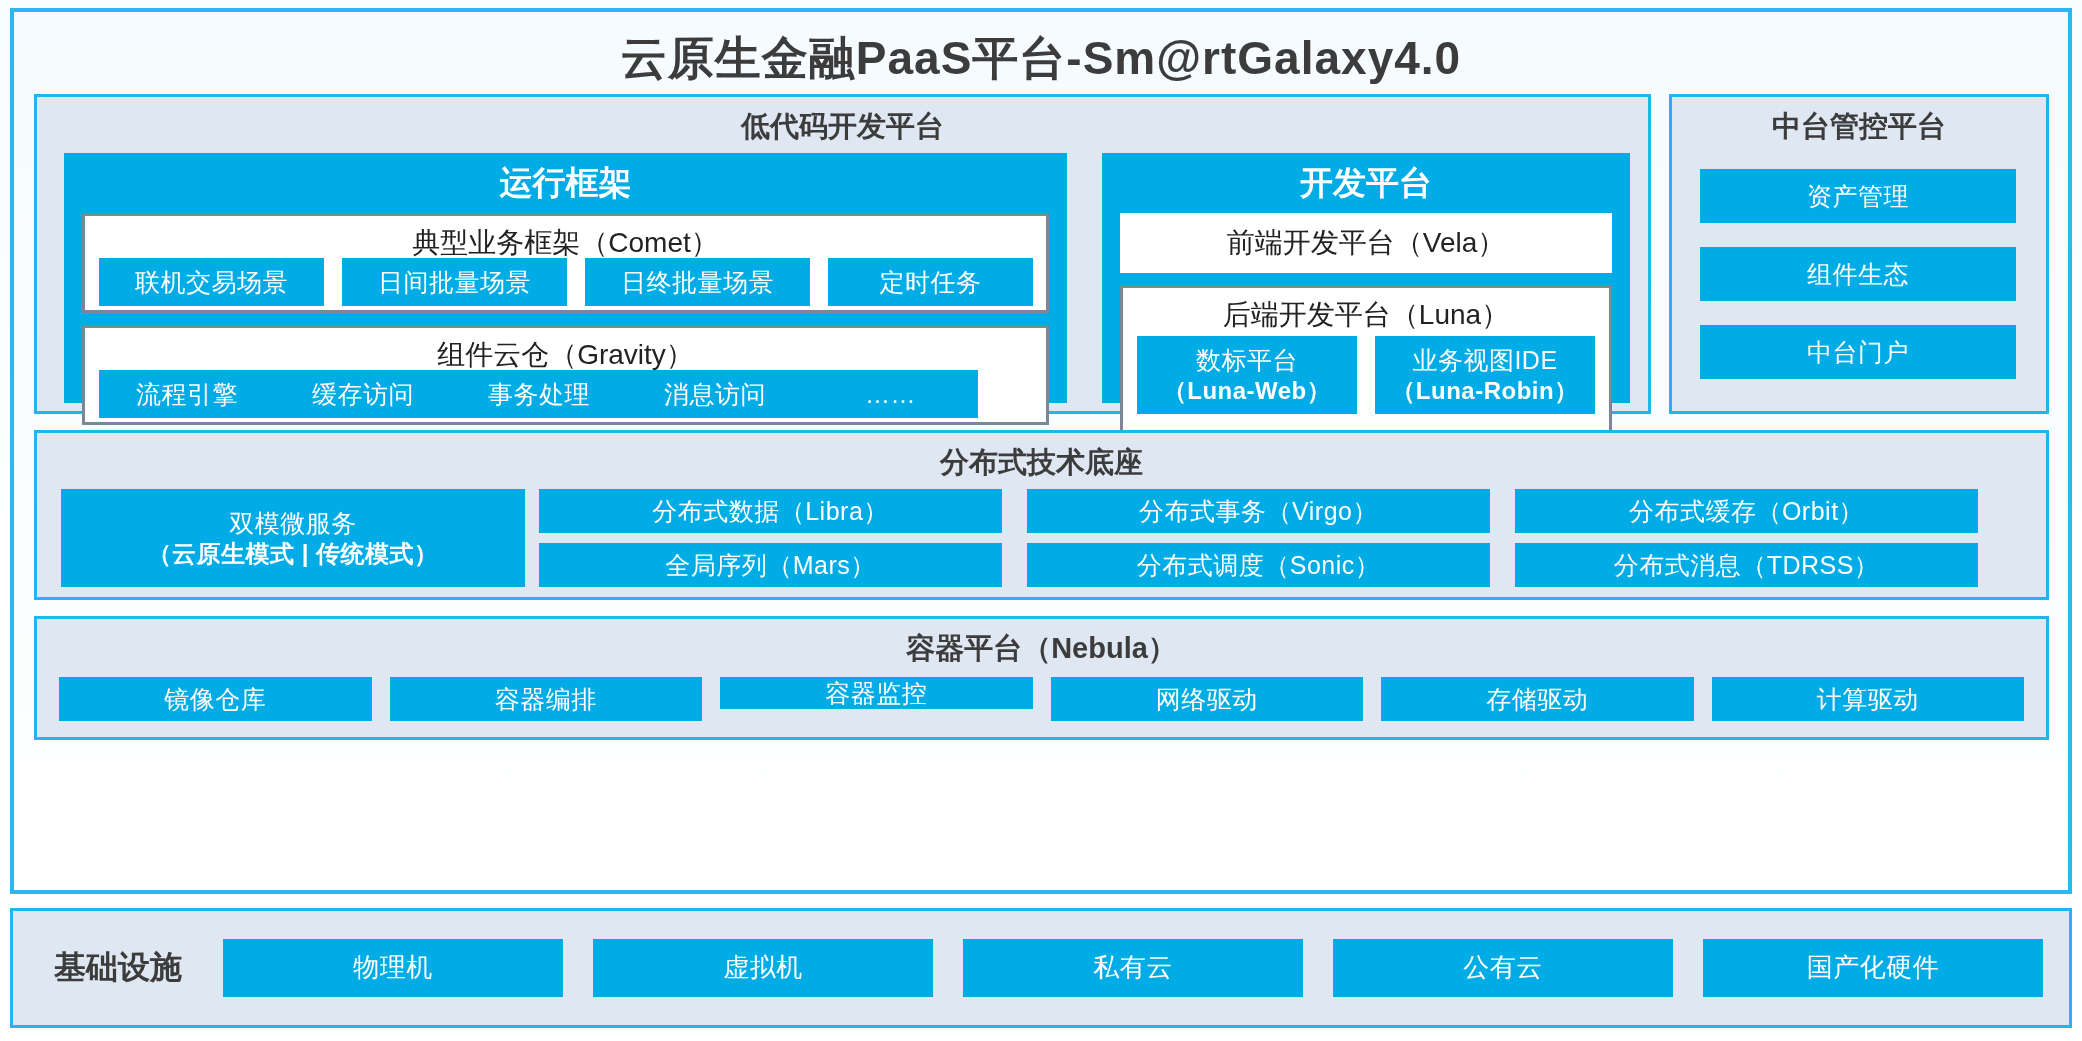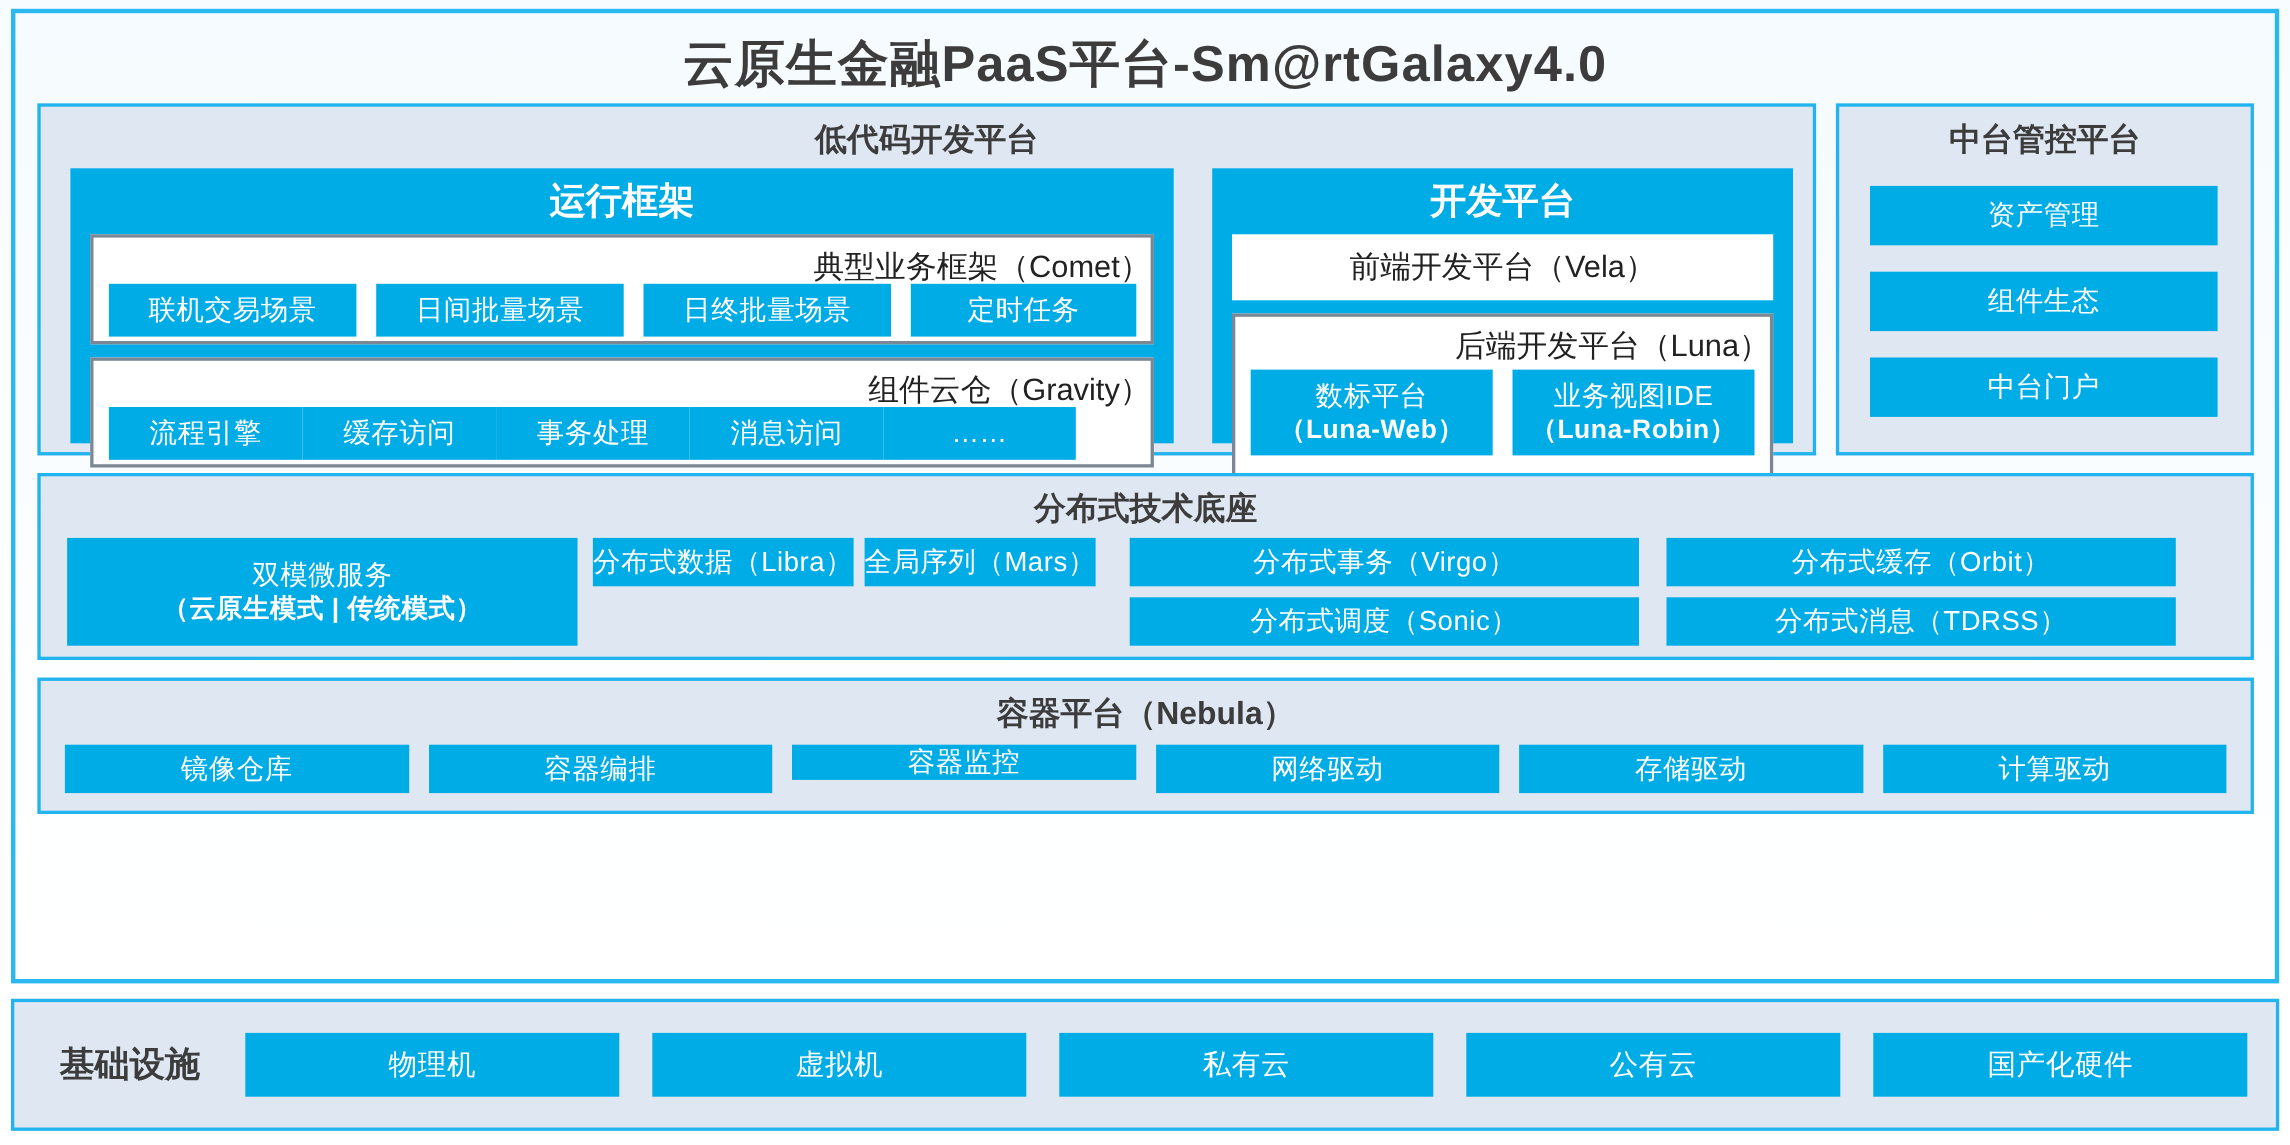--- a/index.html
+++ b/index.html
@@ -89,21 +89,21 @@
   
   .white-box {
     position: absolute;
     background: #ffffff;
     border: 3px solid #7b8794;
   }
   .white-box > .box-title {
     position: absolute;
     left: 0; top: 8px;
     width: 100%;
-    text-align: right;
+    text-align: center;
     font-size: 28px;
     color: #222222;
   }
 
   
   .infra-strip {
     position: absolute;
     left: 10px; top: 908px;
     width: 2062px; height: 120px;
     background: #dfe7f2;
@@ -200,21 +200,21 @@
     </div>
 
     <div class="panel" style="left:20px; top:418px; width:2015px; height:170px;">
       <div class="panel-title">分布式技术底座</div>
 
       <div class="tile" style="position:absolute;left:24px;top:56px;width:464px;height:98px;">
         <span>双模微服务</span>
         <span class="sub">（云原生模式 | 传统模式）</span>
       </div>
 
-      <div style="position:absolute;left:502px;top:56px;width:463px;display:flex;flex-direction:row;gap:10px;">
+      <div style="position:absolute;left:502px;top:56px;width:463px;display:flex;flex-direction:column;gap:10px;">
         <div class="tile" style="height:44px;">分布式数据（Libra）</div>
         <div class="tile" style="height:44px;">全局序列（Mars）</div>
       </div>
 
       <div style="position:absolute;left:990px;top:56px;width:463px;display:flex;flex-direction:column;gap:10px;">
         <div class="tile" style="height:44px;">分布式事务（Virgo）</div>
         <div class="tile" style="height:44px;">分布式调度（Sonic）</div>
       </div>
 
       <div style="position:absolute;left:1478px;top:56px;width:463px;display:flex;flex-direction:column;gap:10px;">

